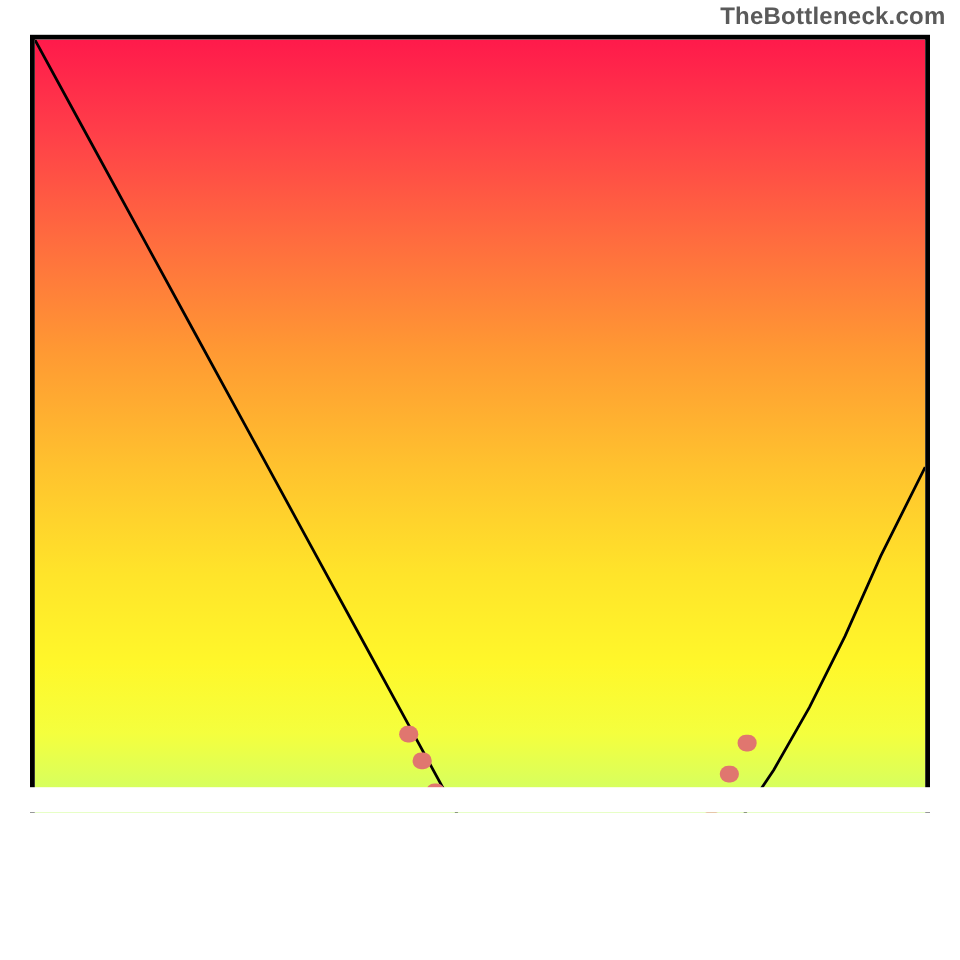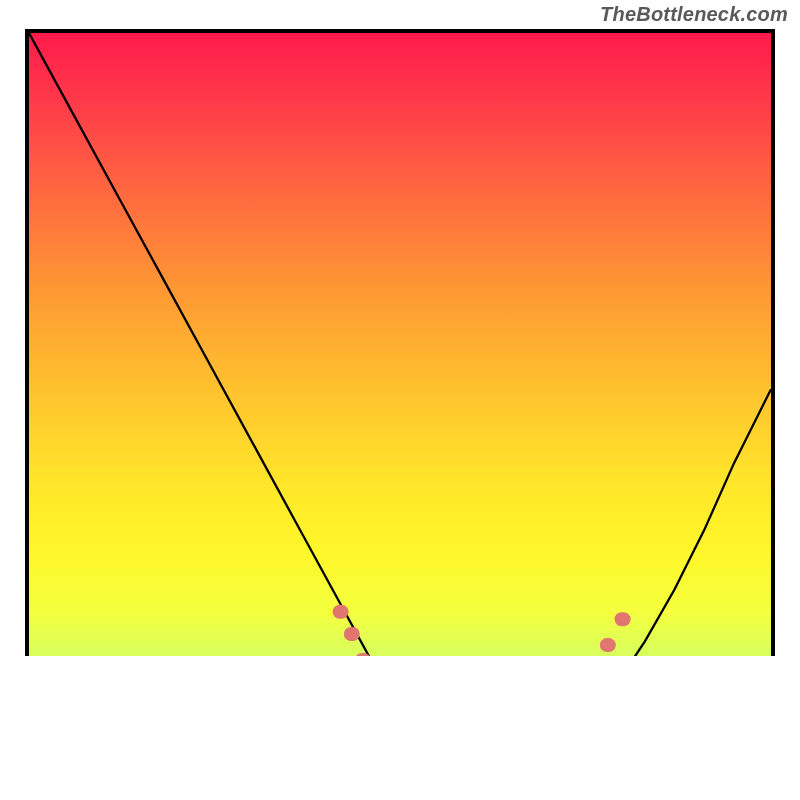--- a/index.html
+++ b/index.html
@@ -5,21 +5,20 @@
   body {
     margin: 0;
     padding: 0;
     background: #ffffff;
     font-family: Arial, Helvetica, sans-serif;
   }
   .container {
     width: 800px;
     height: 677px;
     position: relative;
-    font-style: italic;
   }
   .watermark {
     position: absolute;
     top: 3px;
     right: 12px;
     font-size: 20px;
     font-weight: bold;
     color: #5a5a5a;
     letter-spacing: 0.2px;
   }

